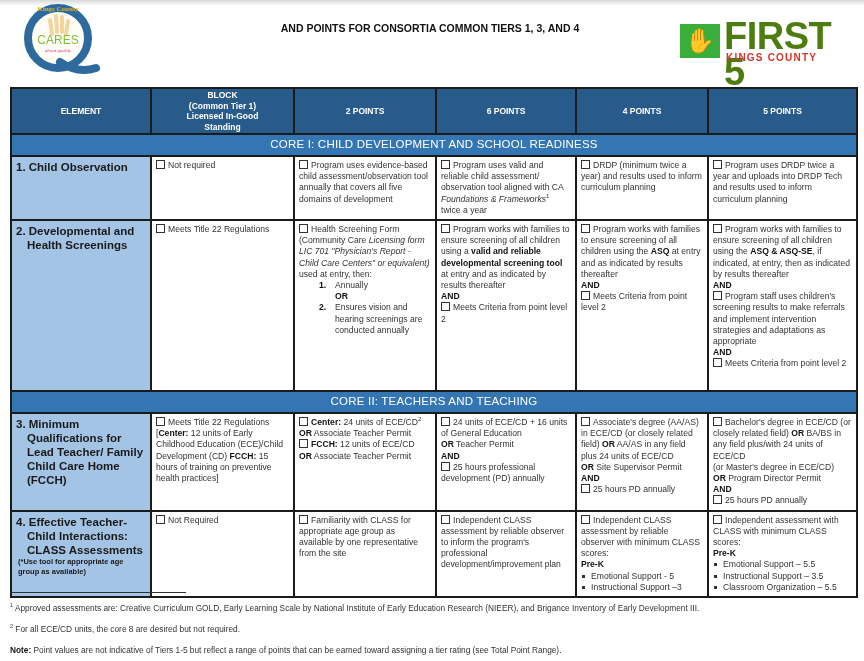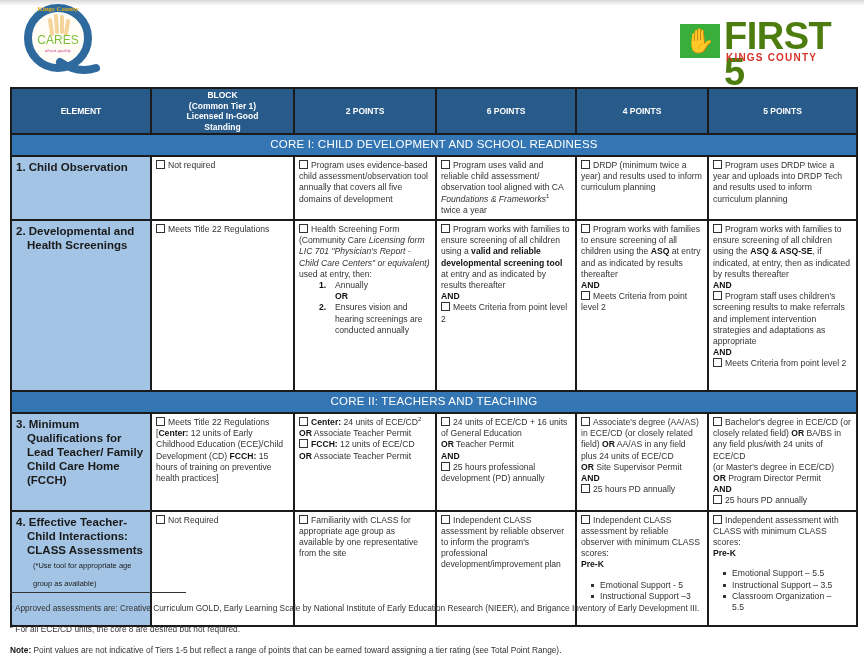--- a/index.html
+++ b/index.html
@@ -12,30 +12,30 @@
   .logo-right { position:absolute; left:680px; top:22px; width:176px; height:42px; }
   .f5-hand { position:absolute; left:0; top:2px; width:40px; height:34px; background:#3aae3a; display:flex; align-items:center; justify-content:center; color:#fff; font-size:24px; }
   .f5-word { position:absolute; left:44px; top:-4px; font-weight:900; font-size:38px; letter-spacing:-0.5px; color:#4d7c0f; font-family:"Liberation Sans", sans-serif; line-height:36px; }
   .f5-sub { position:absolute; left:46px; top:30px; font-weight:bold; font-size:10px; color:#d6332a; letter-spacing:1.2px; }
 
   table.matrix { position:absolute; left:10px; top:87px; width:846px; border-collapse:collapse; table-layout:fixed; font-size:8.6px; line-height:11.2px; }
   table.matrix td, table.matrix th { border:2px solid #1b1b1b; vertical-align:top; padding:3px 4px; }
   table.matrix th { background:#285a8a; color:#ffffff; font-weight:bold; font-size:8.5px; text-align:center; vertical-align:middle; height:31px; padding:1px 16px; line-height:10.5px; }
   tr.core td { background:#3476b4; color:#ffffff; text-align:center; font-size:11.5px; font-weight:normal; padding:2px; height:16px; vertical-align:middle; letter-spacing:0.2px; }
   td.elem { background:#a3c4e5; font-weight:bold; font-size:11.5px; line-height:14px; color:#1a1a1a; padding:4px 4px; }
-  td.elem .elem-note { display:block; font-size:7.5px; line-height:18px; font-weight:normal; margin-left:17px; }
+  td.elem .elem-note { display:block; font-size:7.5px; line-height:10px; font-weight:bold; margin-left:2px; }
   td.elem .indent { display:block; padding-left:11px; }
   td.cell { background:#ffffff; color:#333; }
   .box { display:inline-block; width:7px; height:7px; border:1px solid #333; margin-right:3px; vertical-align:-1px; }
   b { color:#111; }
   i { font-style:italic; }
   .numlist { margin:0; padding:0 0 0 20px; list-style:none; }
   .numlist li { position:relative; padding-left:16px; }
   .numlist li .n { position:absolute; left:0; top:0; font-weight:bold; color:#111; }
-  .bullets { margin:9px; padding:0; list-style:none; }
+  .bullets { margin:0; padding:0; list-style:none; }
   .bullets li { padding-left:10px; position:relative; }
   .bullets li::before { content:""; position:absolute; left:1px; top:4px; width:3px; height:3px; background:#333; }
   sup { font-size:6px; line-height:0; }
 
   .footrule { position:absolute; left:10px; top:592px; width:176px; height:1px; background:#333; }
   .fn { position:absolute; left:10px; font-size:8.3px; color:#333; width:840px; }
   .fn sup { font-size:5.5px; }
 </style>
 </head>
 <body>
@@ -48,20 +48,21 @@
       <circle cx="38" cy="36" r="30" fill="#fffdf5" stroke="#2e6a9e" stroke-width="8"></circle>
       <path d="M40 60 Q58 72 76 66" stroke="#2e6a9e" stroke-width="8" fill="none" stroke-linecap="round"></path>
       <path d="M30 18 l2 14 M36 14 l1 16 M42 15 l0 15 M48 19 l-2 13" stroke="#f4d49a" stroke-width="4" stroke-linecap="round"></path>
       <text x="38" y="42" text-anchor="middle" font-family="Liberation Sans, sans-serif" font-size="12" fill="#7cbf3c">CARES</text>
       <text x="38" y="50" text-anchor="middle" font-family="Liberation Serif, serif" font-size="5" font-style="italic" fill="#d03c8c">about quality</text>
       <text x="38" y="9" text-anchor="middle" font-family="Liberation Serif, serif" font-size="7" font-weight="bold" fill="#e4b21a">Kings County</text>
     </svg>
   </div>
 
   <div class="title-block">
+    <div>AND POINTS FOR CONSORTIA COMMON TIERS 1, 3, AND 4</div>
   </div>
 
   <div class="logo-right">
     <div class="f5-hand">✋</div>
     <div class="f5-word">FIRST 5</div>
     <div class="f5-sub">KINGS COUNTY</div>
   </div>
 </div>
 
 <table class="matrix">

